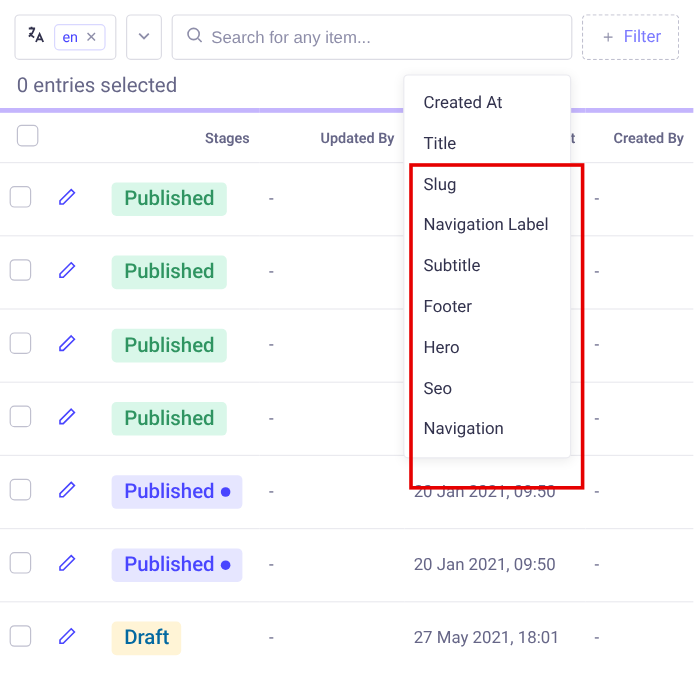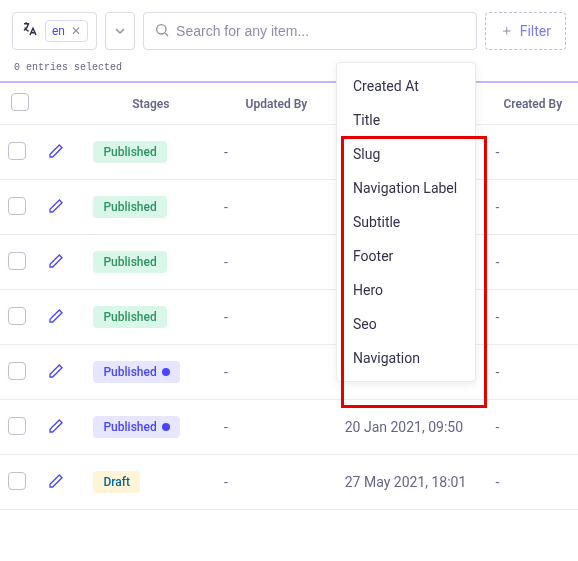--- a/index.html
+++ b/index.html
@@ -83,35 +83,34 @@
     height: 38px;
     padding: 0 14px;
     color: #7b79ff;
     background: #fff;
     font-size: 14px;
   }
   .filter-btn .plus { font-size: 14px; color: #8e8ea9;}
   .selection-row {
     padding: 4px 14px 8px 14px;
     color: #666687;
-    font-size: 10px;
-    font-family: Liberation Mono, monospace;
+    font-size: 17px;
   }
   table {
     border-collapse: collapse;
     width: 100%;
     table-layout: fixed;
   }
   thead th {
-    text-align: center;
+    text-align: right;
     font-weight: 600;
     font-size: 12px;
     color: #666687;
     padding: 10px 8px;
-    border-top: 2px solid #c4b5fd;
+    border-top: 4px solid #c4b5fd;
     border-bottom: 1px solid #eaeaef;
     white-space: nowrap;
   }
   tbody td {
     padding: 16px 8px;
     border-bottom: 1px solid #eaeaef;
     vertical-align: middle;
     white-space: nowrap;
     overflow: hidden;
     text-overflow: ellipsis;
@@ -132,21 +131,21 @@
   }
   .pencil {
     width: 16px; height: 16px; display:inline-block;
   }
   .badge {
     display: inline-flex;
     align-items: center;
     gap: 5px;
     padding: 4px 10px;
     border-radius: 4px;
-    font-size: 12px;
+    font-size: 17px;
     font-weight: 500;
   }
   .badge.published { background: #d9f7e9; color: #2f9461; }
   .badge.published-blue { background: #e6e6ff; color: #4945ff; }
   .badge.draft { background: #fff4d6; color: #0369a1; }
   .dot {
     width: 8px; height: 8px; border-radius: 50%; display:inline-block;
     background: #4945ff;
   }
   .muted { color: #666687; }

